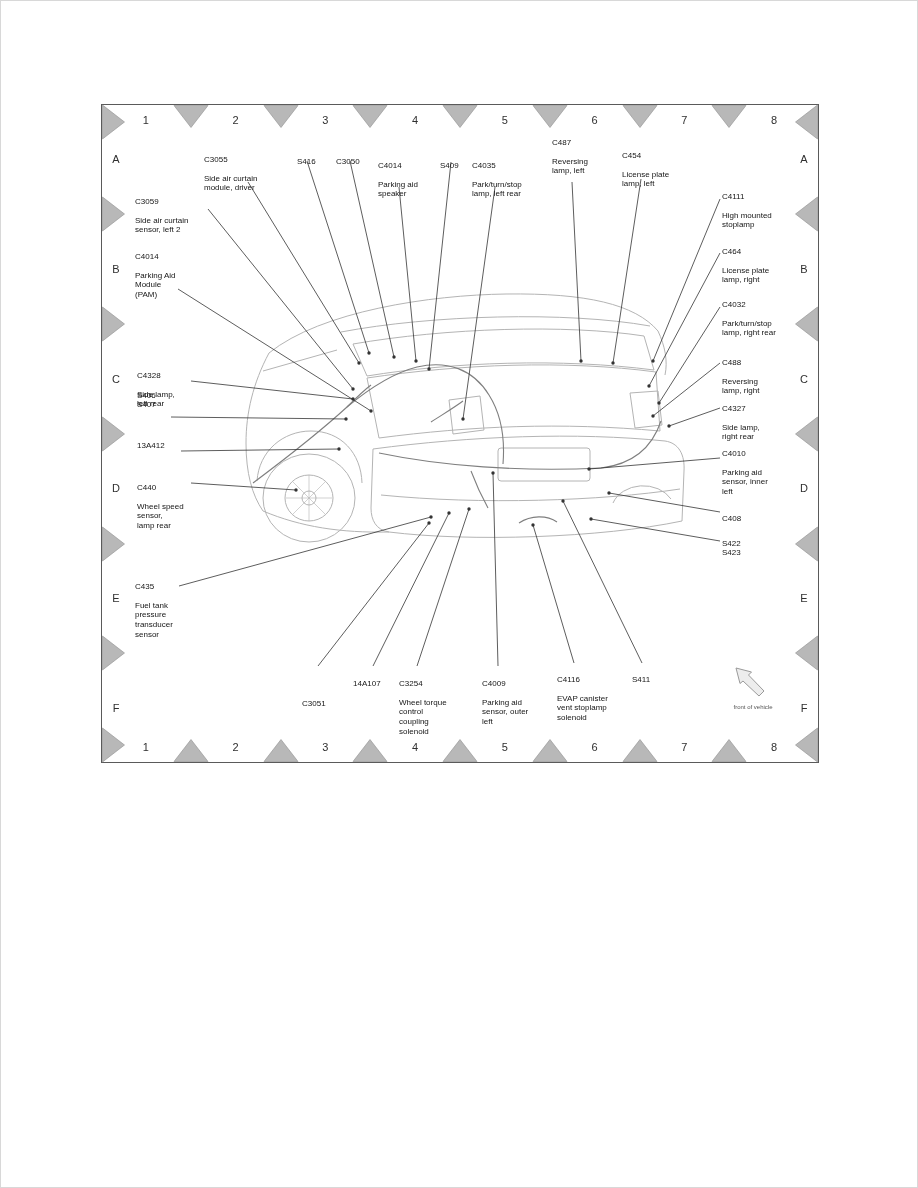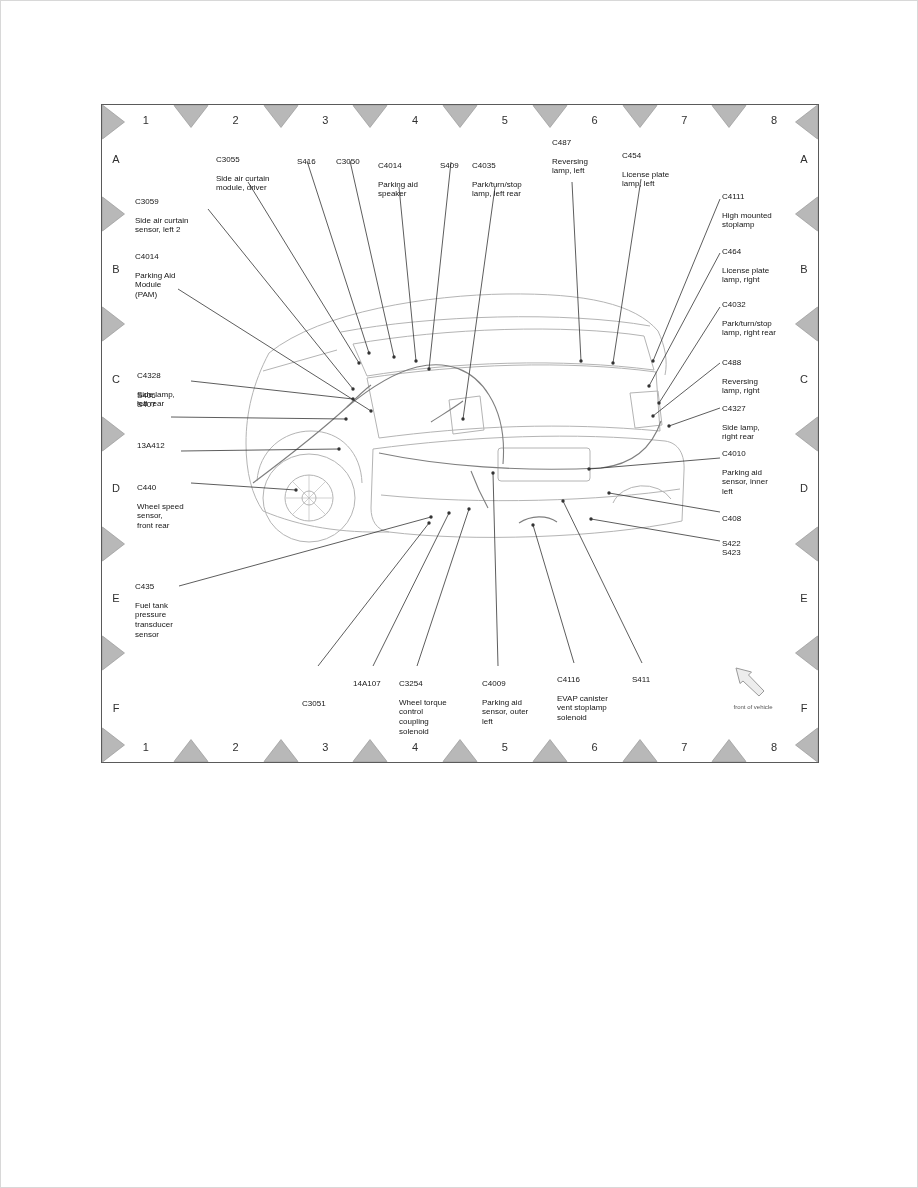--- a/index.html
+++ b/index.html
@@ -207,21 +207,21 @@
       <circle cx="492" cy="472" r="1.7"></circle>
         <circle cx="532" cy="524" r="1.7"></circle>
       <circle cx="562" cy="500" r="1.7"></circle>
     </g>
 
     <g>
       <polygon points="735,667 750.5,671 747.5,674 763,690 758,695 742,680 739,682.5" fill="#ededed" stroke="#9a9a9a" stroke-width="1"></polygon>
     </g>
   </svg>
 
-  <div class="callout" style="left:215px;top:144px">
+  <div class="callout" style="left:203px;top:144px">
     <div class="code">C3055</div>
     <div class="desc">Side air curtain
 module, driver</div>
   </div>
   <div class="callout" style="left:296px;top:146px">
     <div class="code">S416</div>
   </div>
   <div class="callout" style="left:335px;top:146px">
     <div class="code">C3050</div>
   </div>
@@ -268,21 +268,21 @@
     <div class="code">S406
 S407</div>
   </div>
   <div class="callout" style="left:136px;top:430px">
     <div class="code">13A412</div>
   </div>
   <div class="callout" style="left:136px;top:472px">
     <div class="code">C440</div>
     <div class="desc">Wheel speed
 sensor,
-front rear</div>
+lamp rear</div>
   </div>
   <div class="callout" style="left:134px;top:571px">
     <div class="code">C435</div>
     <div class="desc">Fuel tank
 pressure
 transducer
 sensor</div>
   </div>
   <div class="callout" style="left:721px;top:181px">
     <div class="code">C4111</div>

